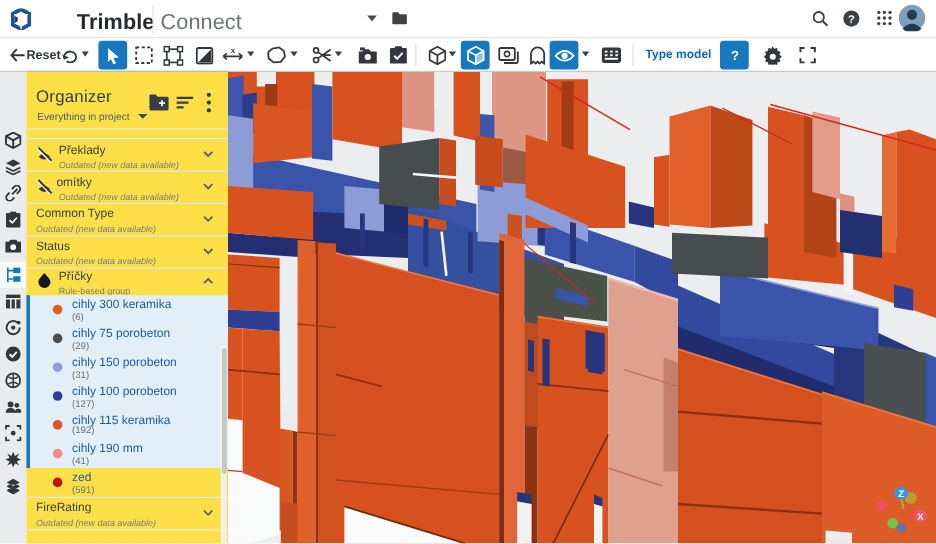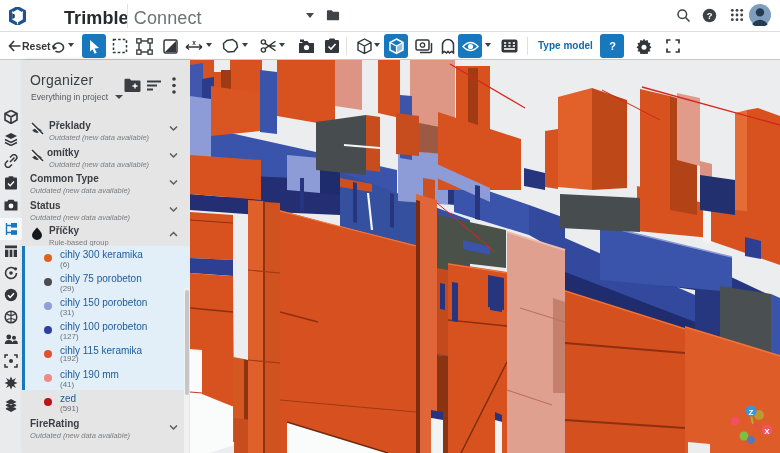--- a/index.html
+++ b/index.html
@@ -23,26 +23,26 @@
 .tbtn.sel { background:#1878be; border-radius:3px; }
 .caret { position:absolute; top:11px; width:0; height:0; border-left:3.5px solid transparent; border-right:3.5px solid transparent; border-top:4.5px solid #3c4043; }
 .vsep { position:absolute; top:5px; width:1px; height:18px; background:#dddfe0; }
 
 
 #sidebar { position:absolute; left:0; top:60px; width:22px; height:393px; background:#eaebec; }
 .sicon { position:absolute; left:4px; width:14px; height:14px; }
 #org-sel { position:absolute; left:0; top:158px; width:22px; height:22px; background:#f7fafc; }
 
 
-#panel { position:absolute; left:22px; top:60px; width:168px; height:393px; background:#e5e5e5; box-shadow:2px 0 4px rgba(0,0,0,0.18); }
+#panel { position:absolute; left:22px; top:60px; width:168px; height:393px; background:#fde047; box-shadow:2px 0 4px rgba(0,0,0,0.18); }
 #panel h1 { font-size:14px; font-weight:400; color:#3a3e42; position:absolute; left:8px; top:12px; letter-spacing:0.2px; }
 #psub { position:absolute; left:9px; top:32px; font-size:8.5px; color:#55595d; }
 #psub-caret { position:absolute; left:93px; top:35px; width:0; height:0; border-left:4px solid transparent; border-right:4px solid transparent; border-top:4.5px solid #45494d; }
 .pdiv { position:absolute; left:0; width:168px; height:1px; background:#e4e5e6; }
-.row-title { position:absolute; font-size:10px; font-weight:700; color:#3a3e42; }
+.row-title { position:absolute; font-size:10px; font-weight:400; color:#3a3e42; }
 .row-sub { position:absolute; font-size:7.5px; font-style:italic; color:#797d81; }
 .chev { position:absolute; width:9px; height:9px; }
 .kid-label { position:absolute; left:38px; font-size:10px; color:#1d5a96; }
 .kid-count { position:absolute; left:38px; font-size:8px; color:#6b6f73; }
 .dot { position:absolute; left:22px; width:8px; height:8px; border-radius:50%; }
 #selbg { position:absolute; left:0; top:186px; width:168px; height:144px; background:#e2eff9; }
 #selbar { position:absolute; left:0; top:186px; width:3px; height:144px; background:#1878be; }
 #pscroll { position:absolute; left:162px; top:228px; width:5px; height:165px; background:#f1f1f1; }
 #pthumb { position:absolute; left:163px; top:230px; width:4px; height:105px; background:#c4c6c8; border-radius:2px; }
 

